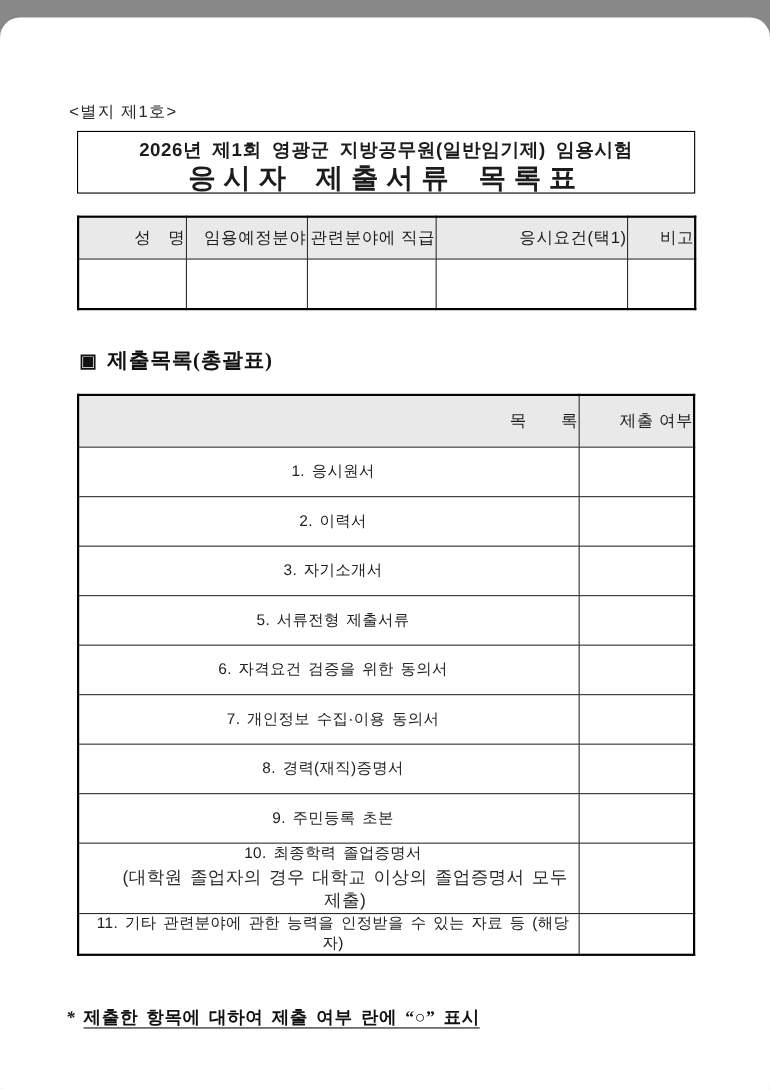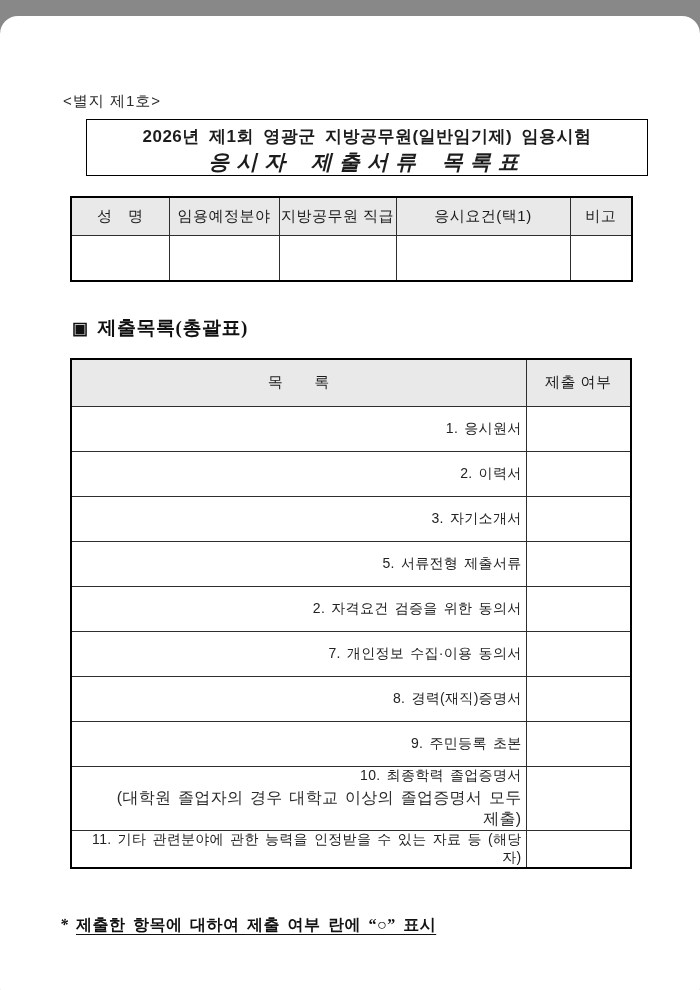--- a/index.html
+++ b/index.html
@@ -22,75 +22,74 @@
     left: 63px;
     top: 76px;
     font-size: 15px;
     letter-spacing: 1px;
     color: #2a2a2a;
   }
 
   
   .title-box {
     position: absolute;
-    left: 86px;
+    left: 70px;
     top: 103px;
     width: 562px;
     height: 57px;
     border: 1.5px solid #000;
     text-align: center;
     padding-top: 6px;
   }
   .title-line1 {
     font-size: 17px;
     font-weight: bold;
     letter-spacing: 0.5px;
     word-spacing: 4px;
     line-height: 22px;
   }
   .title-line2 {
-    font-size: 21px;
+    font-size: 25px;
     font-weight: bold;
     letter-spacing: 7px;
     word-spacing: 6px;
     line-height: 28px;
-    font-style: italic;
   }
 
   
   table {
     border-collapse: collapse;
     table-layout: fixed;
     position: absolute;
     background: #fff;
   }
   table.applicant { left: 70px; top: 180px; width: 561px; border: 2px solid #000; }
   table.checklist { left: 70px; top: 342px; width: 560px; border: 2px solid #000; }
   th, td { border: 1px solid #2e2e2e; }
   th {
     background: #e9e9e9;
     font-weight: normal;
     font-size: 15px;
     letter-spacing: 0.5px;
-    text-align: center;
+    text-align: right;
     vertical-align: middle;
     color: #1a1a1a;
   }
   table.applicant tr.head-row { height: 38px; }
   table.applicant tr.data-row { height: 46px; }
 
   table.checklist tr.head-row { height: 47px; }
   table.checklist tr.item-row { height: 45px; }
   table.checklist tr.item-row-tall { height: 50px; }
   table.checklist tr.item-row-short { height: 28px; }
   td.item-cell {
     font-size: 14px;
     letter-spacing: 0.3px;
     word-spacing: 2px;
-    text-align: right;
+    text-align: center;
     vertical-align: middle;
     padding-left: 12px;
     padding-right: 4px;
     color: #222;
   }
   td.item-cell .sub-line {
     font-size: 16px;
     padding-left: 22px;
     padding-top: 3px;
     color: #2a2a2a;
@@ -150,21 +149,21 @@
       <col style="width:98px">
         <col style="width:110px">
         <col style="width:117px">
         <col style="width:174px">
         <col style="width:62px">
     </colgroup>
     <tbody>
         <tr class="head-row">
       <th>성　명</th>
       <th>임용예정분야</th>
-      <th>지방공무원 직급</th>
+      <th>관련분야에 직급</th>
       <th>응시요건(택1)</th>
       <th>비고</th>
     </tr>
     <tr class="data-row">
       <td></td>
       <td></td>
       <td></td>
       <td></td>
       <td></td>
     </tr>
@@ -195,21 +194,21 @@
     </tr>
     <tr class="item-row">
       <td class="item-cell">3. 자기소개서</td>
       <td class="submit-cell"></td>
     </tr>
     <tr class="item-row">
       <td class="item-cell">5. 서류전형 제출서류</td>
       <td class="submit-cell"></td>
     </tr>
     <tr class="item-row">
-      <td class="item-cell">2. 자격요건 검증을 위한 동의서</td>
+      <td class="item-cell">6. 자격요건 검증을 위한 동의서</td>
       <td class="submit-cell"></td>
     </tr>
     <tr class="item-row">
       <td class="item-cell">7. 개인정보 수집·이용 동의서</td>
       <td class="submit-cell"></td>
     </tr>
     <tr class="item-row">
       <td class="item-cell">8. 경력(재직)증명서</td>
       <td class="submit-cell"></td>
     </tr>

